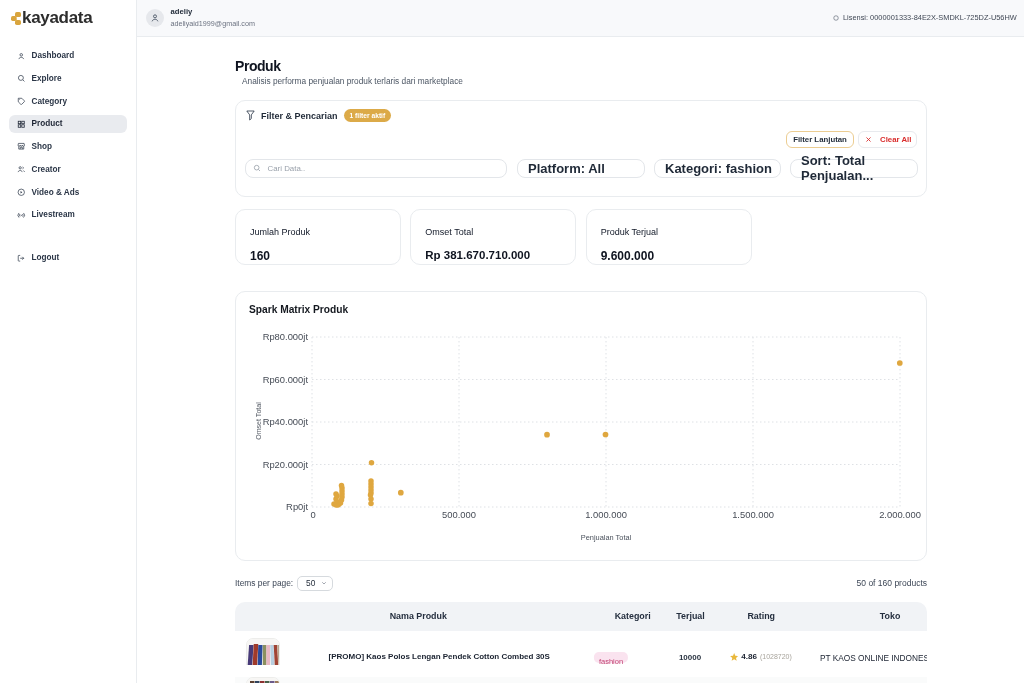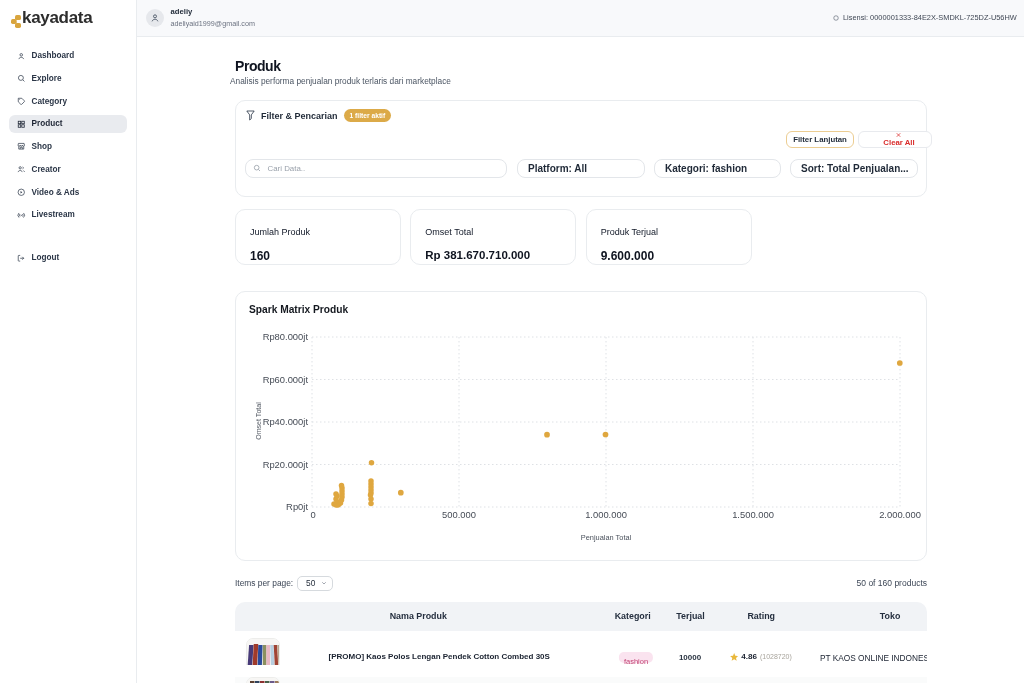--- a/index.html
+++ b/index.html
@@ -13,55 +13,55 @@
   border-bottom:1px solid #e9ecef; }
 #avatar { left:145.5px; top:8.5px; width:18px; height:18px; border-radius:50%;
   background:#e6e8ec; display:flex; align-items:center; justify-content:center; }
 #uname { left:170.5px; top:6.8px; font-size:7.7px; font-weight:bold; color:#1f2937; }
 #uemail { left:170.5px; top:19px; font-size:7.2px; color:#6b7280; }
 #lic { left:833px; top:13.2px; font-size:7.4px; color:#3f4754; display:flex; align-items:center; }
 
 
 #sidebar { left:0; top:0; width:137px; height:683px; background:#fff;
   border-right:1px solid #e9ecef; }
-#logo { left:10.5px; top:11px; display:flex; align-items:flex-end; }
+#logo { left:10.5px; top:11px; display:flex; align-items:flex-start; }
 #logotext { font-size:17px; font-weight:bold; color:#2d2d2d; letter-spacing:-0.3px; margin-left:1.5px; margin-top:-3px;}
 .mi { position:absolute; left:9px; width:118px; height:17.5px; display:flex;
   align-items:center; border-radius:6px; }
 .mi svg { margin-left:8px; flex:0 0 auto; }
 .mi span { margin-left:6px; font-size:8.2px; font-weight:600; color:#2b3647; }
 .mi.active { background:#e9ebef; }
 .mi.active span { font-weight:bold; color:#1c2433; }
 
 
 #title { left:235px; top:57.5px; font-size:14px; font-weight:bold; color:#0f1420; letter-spacing:-0.45px;}
-#subtitle { left:230px; top:75.5px; font-size:8.3px; color:#4b5563; }
+#subtitle { left:242px; top:75.5px; font-size:8.3px; color:#4b5563; }
 
 .card { position:absolute; background:#fff; border:1px solid #e9ecef; border-radius:10px; }
 
 
 #fcard { left:235px; top:100px; width:692px; height:97px; }
 #fhead { left:245.5px; top:109px; display:flex; align-items:center; }
 #ftitle { font-size:9px; font-weight:bold; color:#1f2937; margin-left:6.5px; }
 #fbadge { margin-left:6px; background:#dcaa48; color:#fff; font-size:6.7px; font-weight:bold;
   height:13px; line-height:13px; padding:0 6px; border-radius:7px; }
 #btn-lanjut { left:786px; top:131px; width:68px; height:17px; border:1px solid #eccd92;
   border-radius:6px; background:#fff; font-size:7.8px; font-weight:600; color:#1f2937;
   display:flex; align-items:center; justify-content:center; }
-#btn-clear { left:858px; top:131px; width:74px; height:17px; border:1px solid #e8eaee;
+#btn-clear { left:858px; top:131px; width:59px; height:17px; border:1px solid #e8eaee;
   border-radius:6px; background:#fff; font-size:7.8px; font-weight:bold; color:#d92b2b;
-  display:flex; align-items:center;flex-direction:column; }
+  display:flex; align-items:center; }
 .inp { position:absolute; top:159px; height:18.5px; border:1px solid #e3e6ea;
   border-radius:8px; background:#fff; display:flex; align-items:center; }
 #inp-search { left:245px; width:262px; }
 #inp-search span { color:#9aa1ab; font-size:7.9px; margin-left:6.5px; }
 #inp-plat { left:517px; width:128px; }
 #inp-kat { left:654px; width:127px;text-align:center; }
 #inp-sort { left:790px; width:128px; }
-.inp b { font-size:10px; font-weight:bold; color:#1f2937; margin-left:10px; }
+.inp b { font-size:13px; font-weight:bold; color:#1f2937; margin-left:10px; }
 
 
 .stat { position:absolute; top:209px; width:166px; height:56px; }
 .stat .lbl { position:absolute; left:14px; top:16.8px; font-size:9px; color:#111827; }
 .stat .val { position:absolute; left:14px; top:38.5px; font-size:12px; font-weight:bold; color:#0f1420; }
 #stat4 .val { color:#27a254; }
 
 
 #ccard { left:235px; top:291px; width:692px; height:270px; }
 #ctitle { left:249px; top:303.5px; font-size:10.2px; font-weight:bold; color:#14181f;text-align:center; }
@@ -321,21 +321,21 @@
           <rect x="11.5" y="6" width="4.3" height="23" fill="#2a4a9c" transform="skewX(-2)"></rect>
           <rect x="15.8" y="6" width="3.6" height="23" fill="#8a9060"></rect>
           <rect x="19.4" y="6" width="3.6" height="23" fill="#e8b7c3"></rect>
           <rect x="23" y="6" width="3.4" height="23" fill="#b8cfe0" transform="skewX(2)"></rect>
           <rect x="26.4" y="6" width="3.4" height="22" fill="#a04434" transform="skewX(3)"></rect>
           <rect x="29.8" y="6" width="2.8" height="21" fill="#b9a58e" transform="skewX(4)"></rect>
           <rect x="32" y="7" width="2" height="20" fill="#c0b4d6" transform="skewX(4)"></rect>
         </svg>
       </div>
       <div class="td" style="left:204.2px; top:21.9px; font-size:8px; font-weight:bold; color:#1a2230;">[PROMO] Kaos Polos Lengan Pendek Cotton Combed 30S</div>
-      <div class="td" style="left:401px; top:21px; background:#fae3ef; color:#c24173; font-size:7.5px; height:11.7px; line-height:11.7px; padding:4px 5px; border-radius:5px;">fashion</div>
+      <div class="td" style="left:376px; top:21px; background:#fae3ef; color:#c24173; font-size:7.5px; height:11.7px; line-height:11.7px; padding:4px 5px; border-radius:5px;">fashion</div>
       <div class="td" style="left:455px; top:22.7px; font-size:8px; font-weight:bold; color:#2a3442;">10000</div>
       <div class="td" style="left:525.7px; top:21.8px; font-size:8.1px; color:#1a2230; display:flex; align-items:center;">
         <svg width="8.6" height="8.2" viewBox="0 0 24 23" style="margin-right:3px">
             <path d="M12 0l3.2 7.6 8.2.7-6.2 5.4 1.9 8-7.1-4.3-7.1 4.3 1.9-8L.6 8.3l8.2-.7z" fill="#e9b83c"></path>
           </svg>
         <b>4.86</b>
           <span style="color:#a8a49c; font-size:7px; margin-left:3px;">(1028720)</span>
       </div>
       <div style="position:absolute; left:585px; top:22.3px; font-size:8.3px; color:#1a2230; white-space:nowrap;">PT KAOS ONLINE INDONESIA</div>
     </div>

